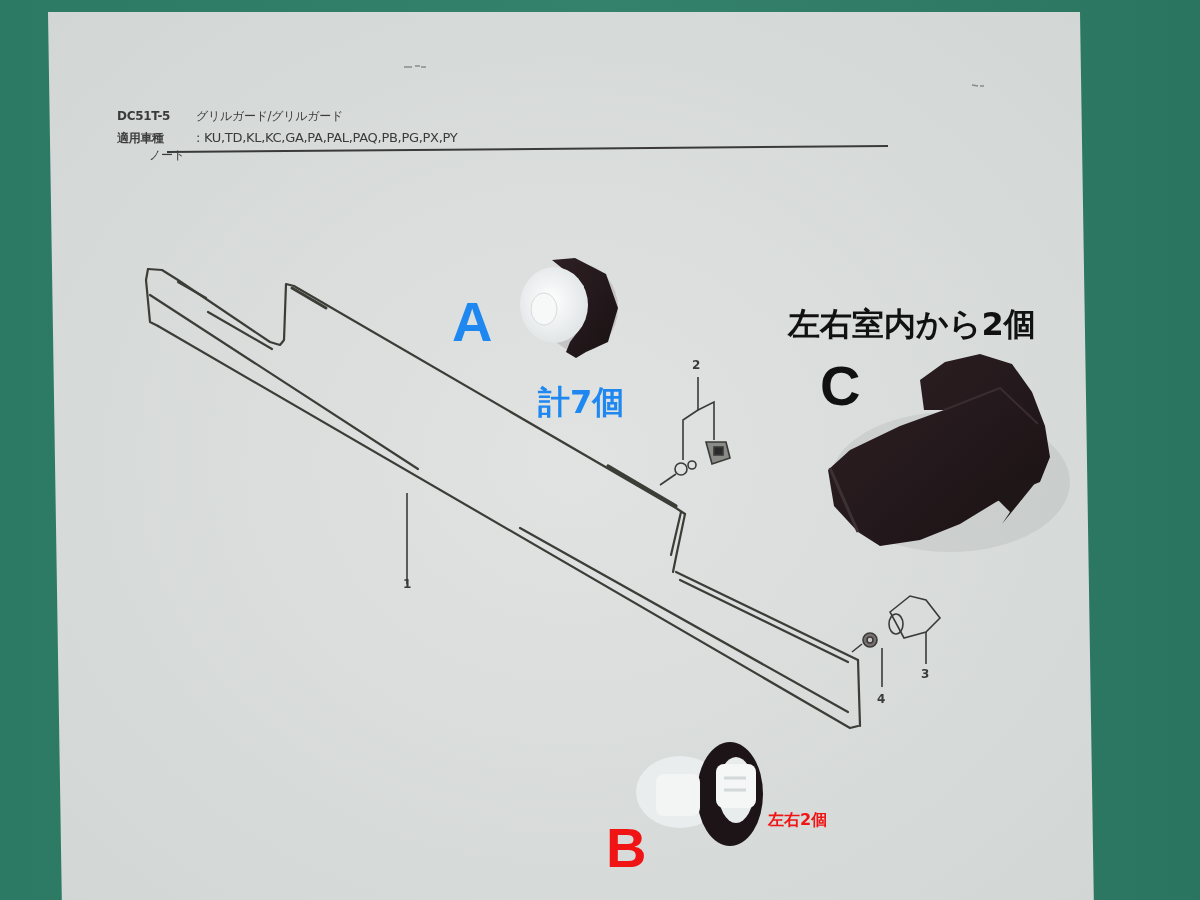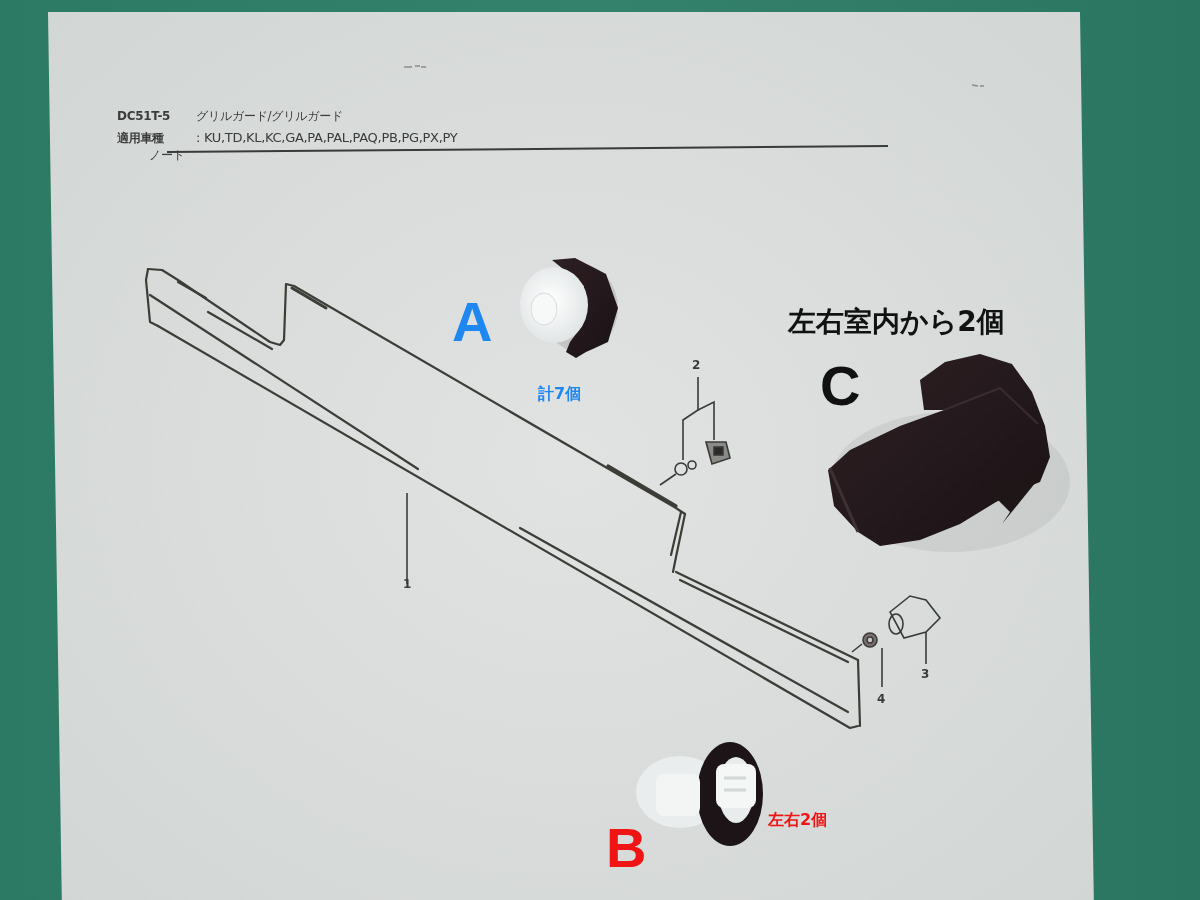--- a/index.html
+++ b/index.html
@@ -166,21 +166,21 @@
     <div class="header-text label-apply">適用車種</div>
     <div class="header-text models">: KU,TD,KL,KC,GA,PA,PAL,PAQ,PB,PG,PX,PY</div>
     <div class="header-text label-note">ノート</div>
 
     <div class="part-num" style="left:403px; top:565px;">1</div>
     <div class="part-num" style="left:692px; top:346px;">2</div>
     <div class="part-num" style="left:921px; top:655px;">3</div>
     <div class="part-num" style="left:877px; top:680px;">4</div>
 
     <div class="letter" style="left:452px; top:282px; font-size:56px; color:#1e88f0;">A</div>
-    <div class="caption" style="left:538px; top:374px; font-size:16px; color:#1e88f0;">計7個</div>
+    <div class="caption" style="left:538px; top:374px; font-size:32px; color:#1e88f0;">計7個</div>
 
     <div class="letter" style="left:606px; top:808px; font-size:56px; color:#f01414;">B</div>
     <div class="caption" style="left:768px; top:800px; font-size:16px; color:#f01414;">左右2個</div>
 
     <div class="letter" style="left:820px; top:346px; font-size:56px; color:#111111;">C</div>
-    <div class="caption" style="left:788px; top:296px; font-size:28px; color:#111111;">左右室内から2個</div>
+    <div class="caption" style="left:788px; top:296px; font-size:32px; color:#111111;">左右室内から2個</div>
   </div>
 </div>
 
 </body></html>

